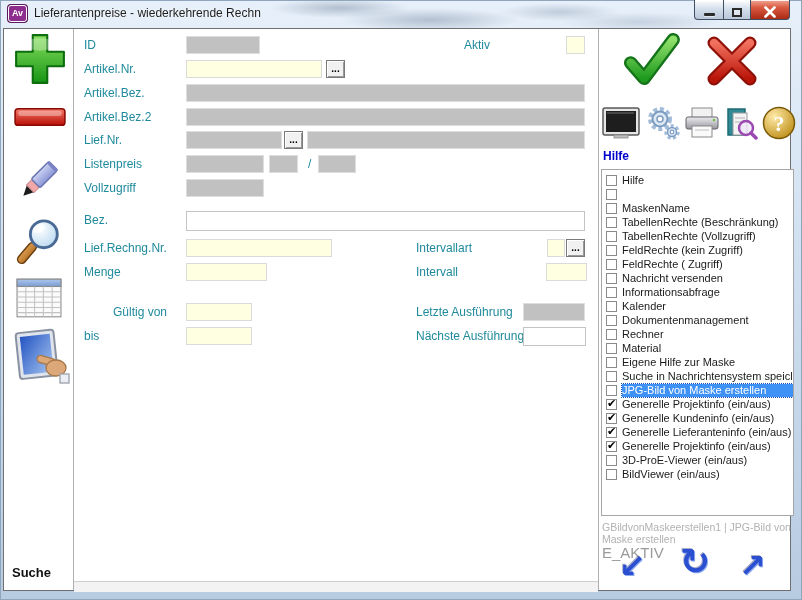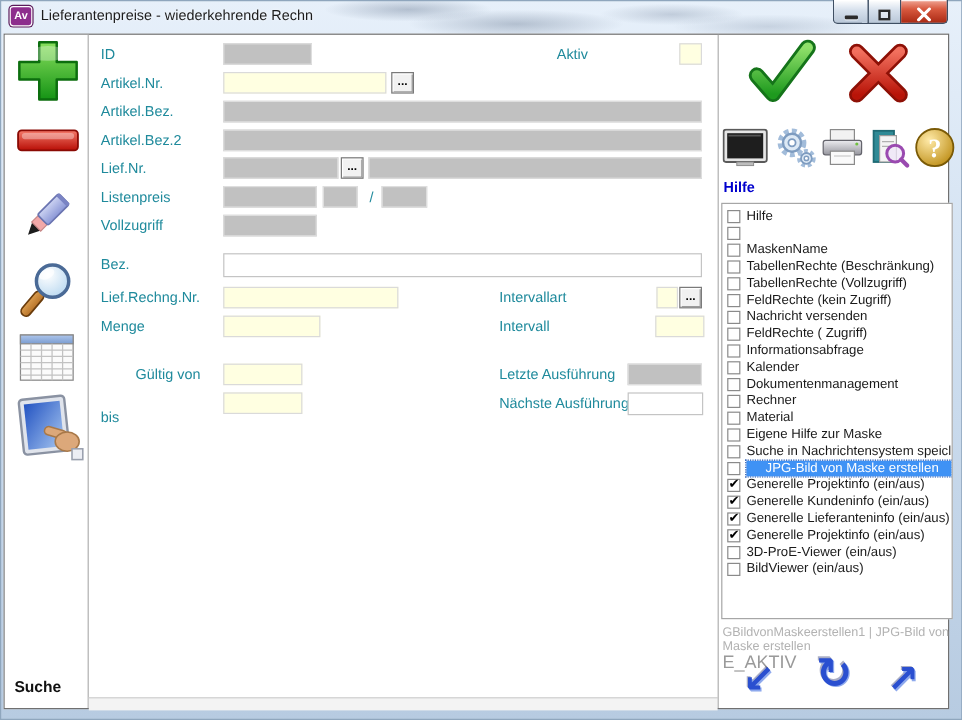--- a/index.html
+++ b/index.html
@@ -48,21 +48,21 @@
   
   .rdivider { position:absolute; left:594px; top:0; width:1px; height:100%; background:#b0b0b0; }
   .panelbtn { position:absolute; background:transparent; border:none; padding:0; cursor:pointer; }
   .hilfe-heading { position:absolute; left:599px; top:120px; font-size:12px; font-weight:bold; color:#0000cd; }
   .helplist { position:absolute; left:597px; top:140px; width:193px; height:347px; background:#fff;
     border:1px solid #a6a6a6; overflow:hidden; padding-top:3px; }
   .help-row { display:flex; align-items:center; height:14px; padding-left:4px; gap:5px; cursor:default; }
   .cb { flex:0 0 auto; width:11px; height:11px; background:#fff; border:1px solid #8a8a8a; position:relative; }
   .cb.checked::after { content:"✔"; position:absolute; left:0; top:-3px; font-size:11px; color:#000; }
   .help-label { flex:1; font-size:11px; color:#1a1a1a; white-space:nowrap; overflow:hidden; line-height:13px; }
-  .help-label.sel { background:#3f92f5; color:#fff; outline:1px dotted #1a50b0;padding-left:16px; }
+  .help-label.sel { background:#3f92f5; color:#fff; outline:1px dotted #1a50b0; }
   .statusline { position:absolute; left:598px; top:492px; width:190px; font-size:10.5px; color:#b2b2b2; line-height:12px; }
   .statusfield { position:absolute; left:598px; top:515px; font-size:15px; color:#9a9a9a; }
   .navarrow { position:absolute; background:transparent; border:none; cursor:pointer; color:#2a4fd0; font-weight:bold;
     text-shadow:1px 1px 0 rgba(130,160,235,.9), -1px -1px 0 rgba(10,20,90,.35); font-family:"DejaVu Sans",sans-serif; }
   .footer-strip { position:absolute; left:70px; top:552px; width:524px; height:11px; background:#f3f3f3; border-top:1px solid #cfcfcf; }
 </style>
 </head>
 <body>
 
 <div class="window">
@@ -190,21 +190,21 @@
     <span class="lbl" style="left:80px;top:31px;">Artikel.Nr.</span>
     <span class="lbl" style="left:80px;top:55px;">Artikel.Bez.</span>
     <span class="lbl" style="left:80px;top:79px;">Artikel.Bez.2</span>
     <span class="lbl" style="left:80px;top:102px;">Lief.Nr.</span>
     <span class="lbl" style="left:80px;top:126px;">Listenpreis</span>
     <span class="lbl" style="left:80px;top:150px;">Vollzugriff</span>
     <span class="lbl" style="left:80px;top:182px;">Bez.</span>
     <span class="lbl" style="left:80px;top:210px;">Lief.Rechng.Nr.</span>
     <span class="lbl" style="left:80px;top:234px;">Menge</span>
     <span class="lbl" style="left:80px;top:274px;margin-left:29px;">Gültig von</span>
-    <span class="lbl" style="left:80px;top:310px;">bis</span>
+    <span class="lbl" style="left:80px;top:298px;">bis</span>
     <span class="lbl" style="left:460px;top:7px;">Aktiv</span>
     <span class="lbl" style="left:412px;top:210px;">Intervallart</span>
     <span class="lbl" style="left:412px;top:234px;">Intervall</span>
     <span class="lbl" style="left:412px;top:274px;">Letzte Ausführung</span>
     <span class="lbl" style="left:412px;top:298px;">Nächste Ausführung</span>
     <span class="lbl" style="left:304px;top:126px;">/</span>
 
     <input class="f gray" style="left: 182px; top: 7px; width: 74px;" readonly="">
     <input class="f yellow" style="left: 182px; top: 31px; width: 136px;">
     <button class="dots" style="left:322px;top:31px;">...</button>
@@ -334,25 +334,25 @@
         <div class="help-row">
           <span class="cb"></span>
           <span class="help-label">TabellenRechte (Vollzugriff)</span>
         </div>
         <div class="help-row">
           <span class="cb"></span>
           <span class="help-label">FeldRechte (kein Zugriff)</span>
         </div>
         <div class="help-row">
           <span class="cb"></span>
+          <span class="help-label">FeldRechte ( Zugriff)</span>
+        </div>
+        <div class="help-row">
+          <span class="cb"></span>
           <span class="help-label">Nachricht versenden</span>
-        </div>
-        <div class="help-row">
-          <span class="cb"></span>
-          <span class="help-label">FeldRechte ( Zugriff)</span>
         </div>
         <div class="help-row">
           <span class="cb"></span>
           <span class="help-label">Informationsabfrage</span>
         </div>
         <div class="help-row">
           <span class="cb"></span>
           <span class="help-label">Kalender</span>
         </div>
         <div class="help-row">

